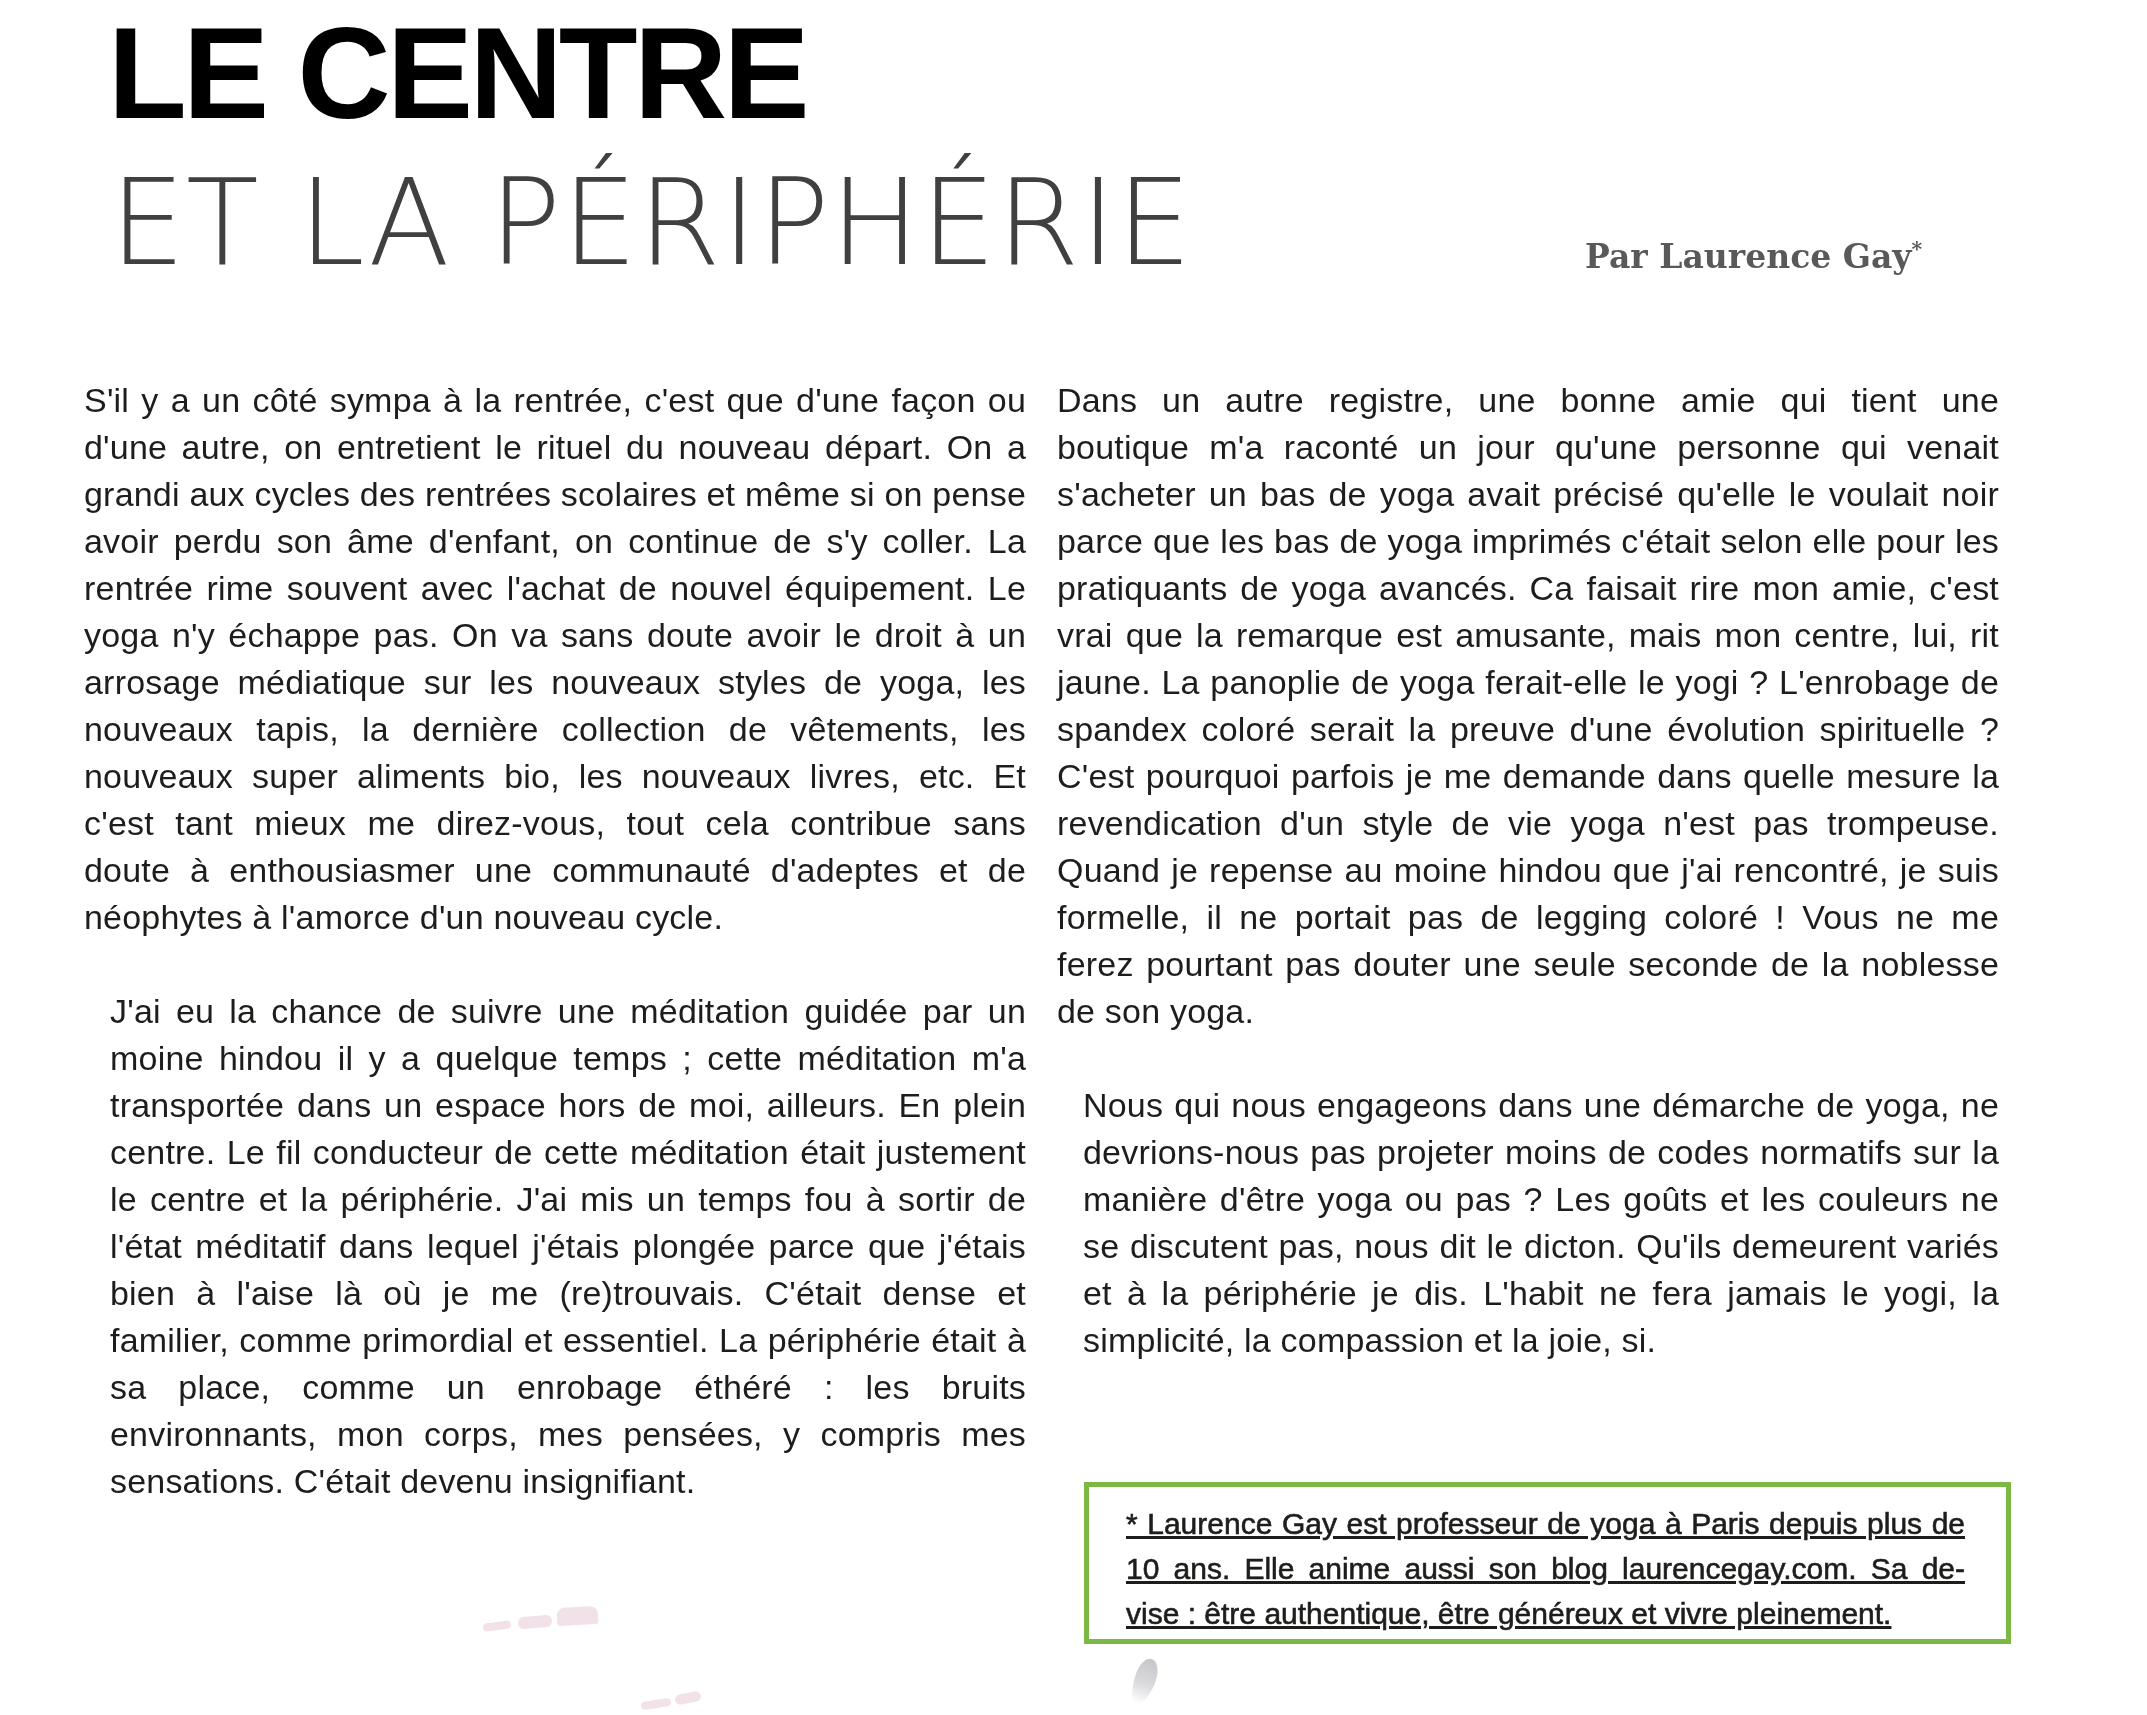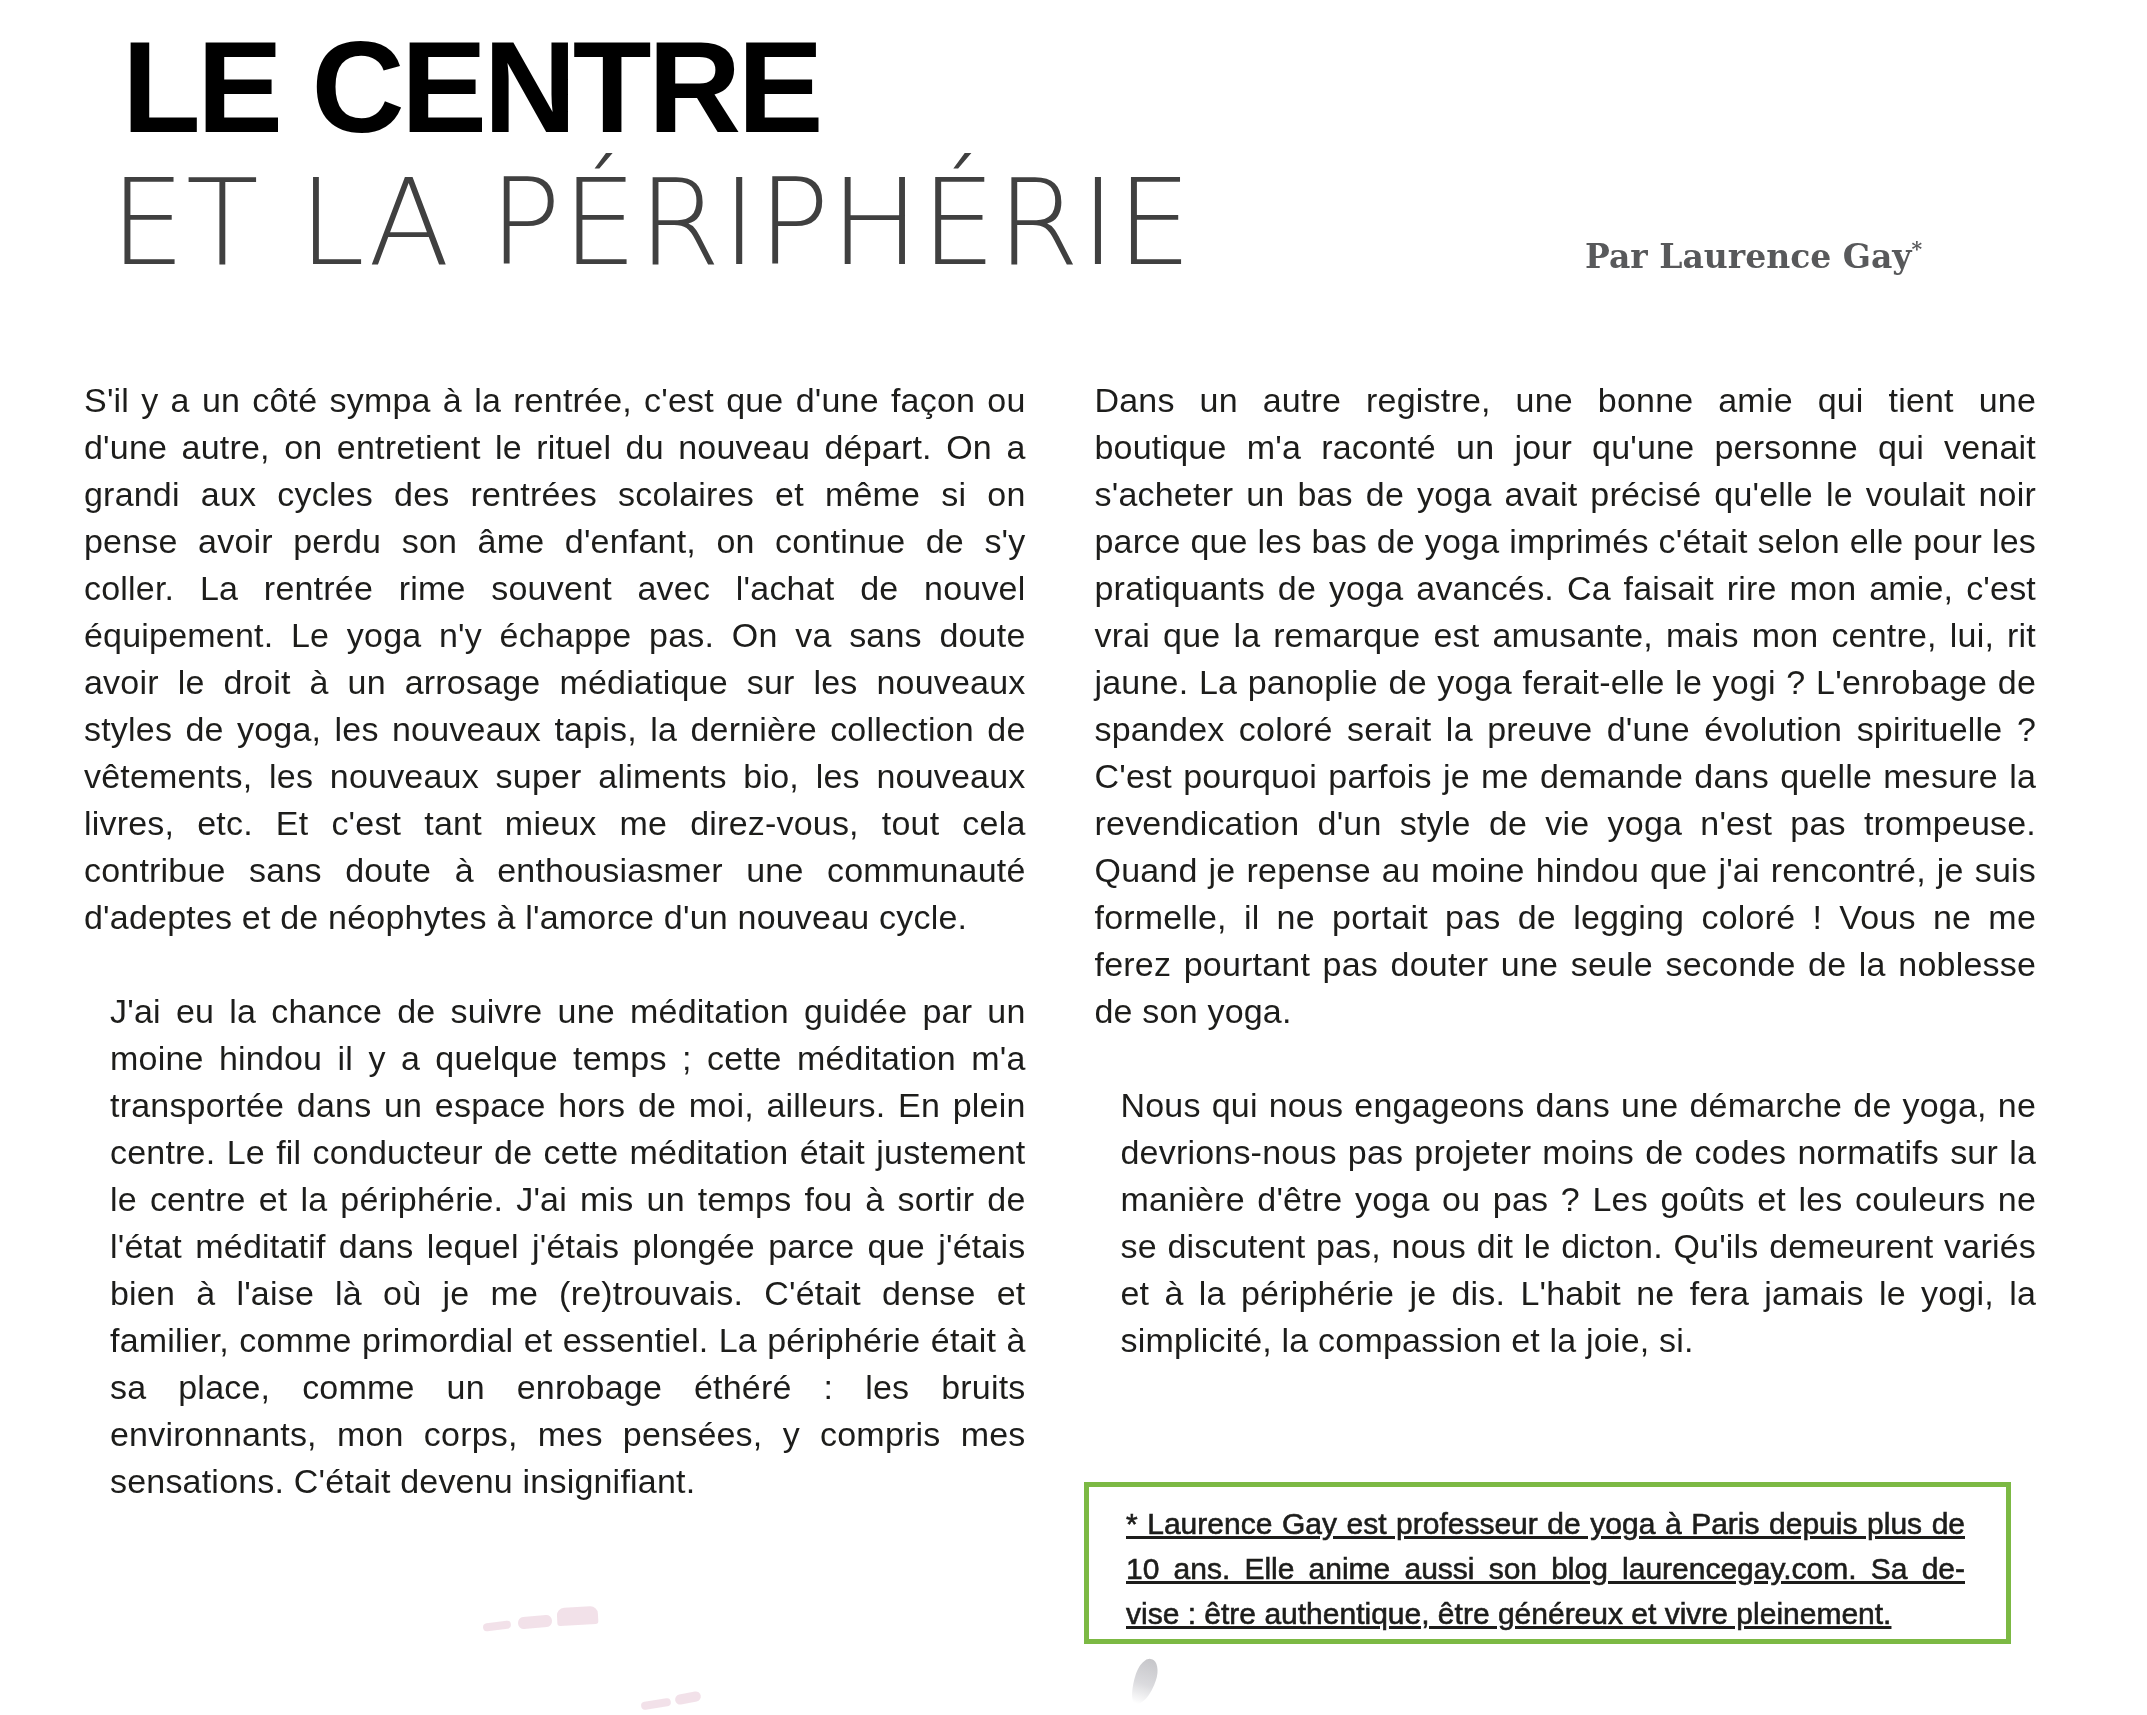--- a/index.html
+++ b/index.html
@@ -12,21 +12,21 @@
     overflow: hidden;
     font-family: "Liberation Sans", "DejaVu Sans", sans-serif;
     color: #1d1d1b;
   }
 
   
   .title-bold {
     position: absolute;
     left: 108px;
     top: 5.6px;
-    margin: 14px;
+    margin: 0;
     font-family: "Liberation Sans", sans-serif;
     font-weight: 900;
     font-size: 129px;
     line-height: 1.05;
     letter-spacing: -3.7px;
     color: #000000;
     white-space: nowrap;
   }
   .title-thin {
     position: absolute;
@@ -58,21 +58,21 @@
     line-height: 0;
   }
 
   
   .body-columns {
     position: absolute;
     left: 84px;
     top: 377px;
     width: 1952px;
     display: flex;
-    gap: 69px;
+    gap: 31px;
   }
   .col { width: 942px; }
   .col p {
     margin: 0 0 47px 0;
     font-size: 34px;
     line-height: 47px;
     letter-spacing: 0.2px;
     text-align: justify;
     -webkit-hyphens: manual;
     hyphens: manual;

